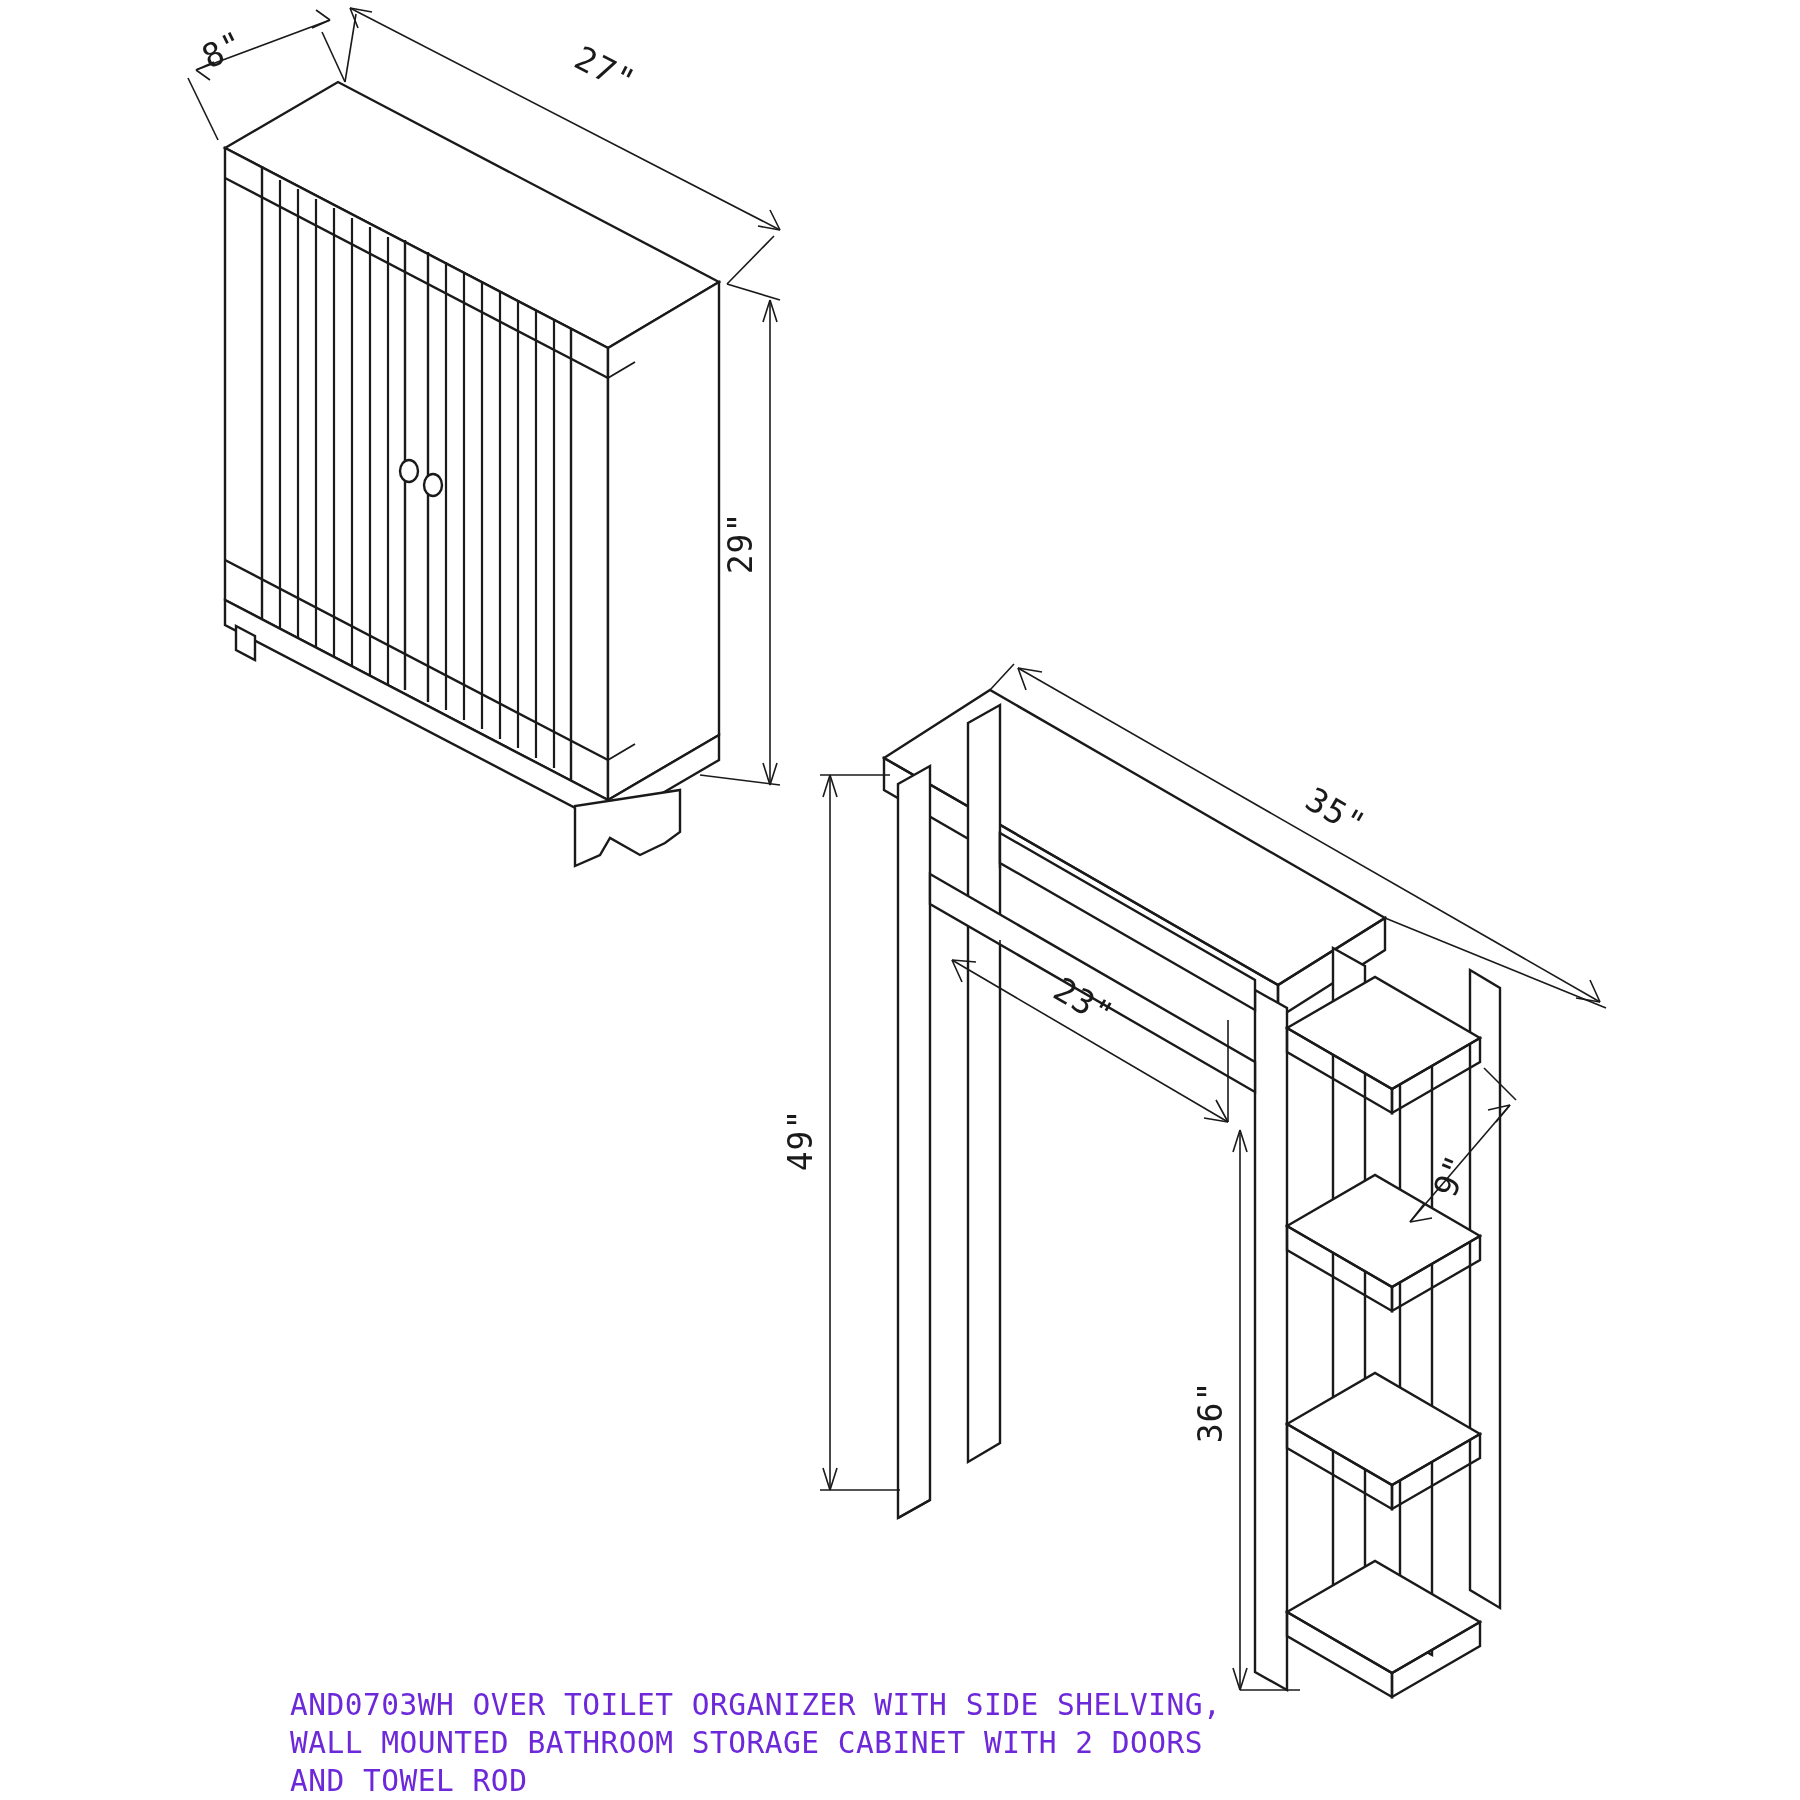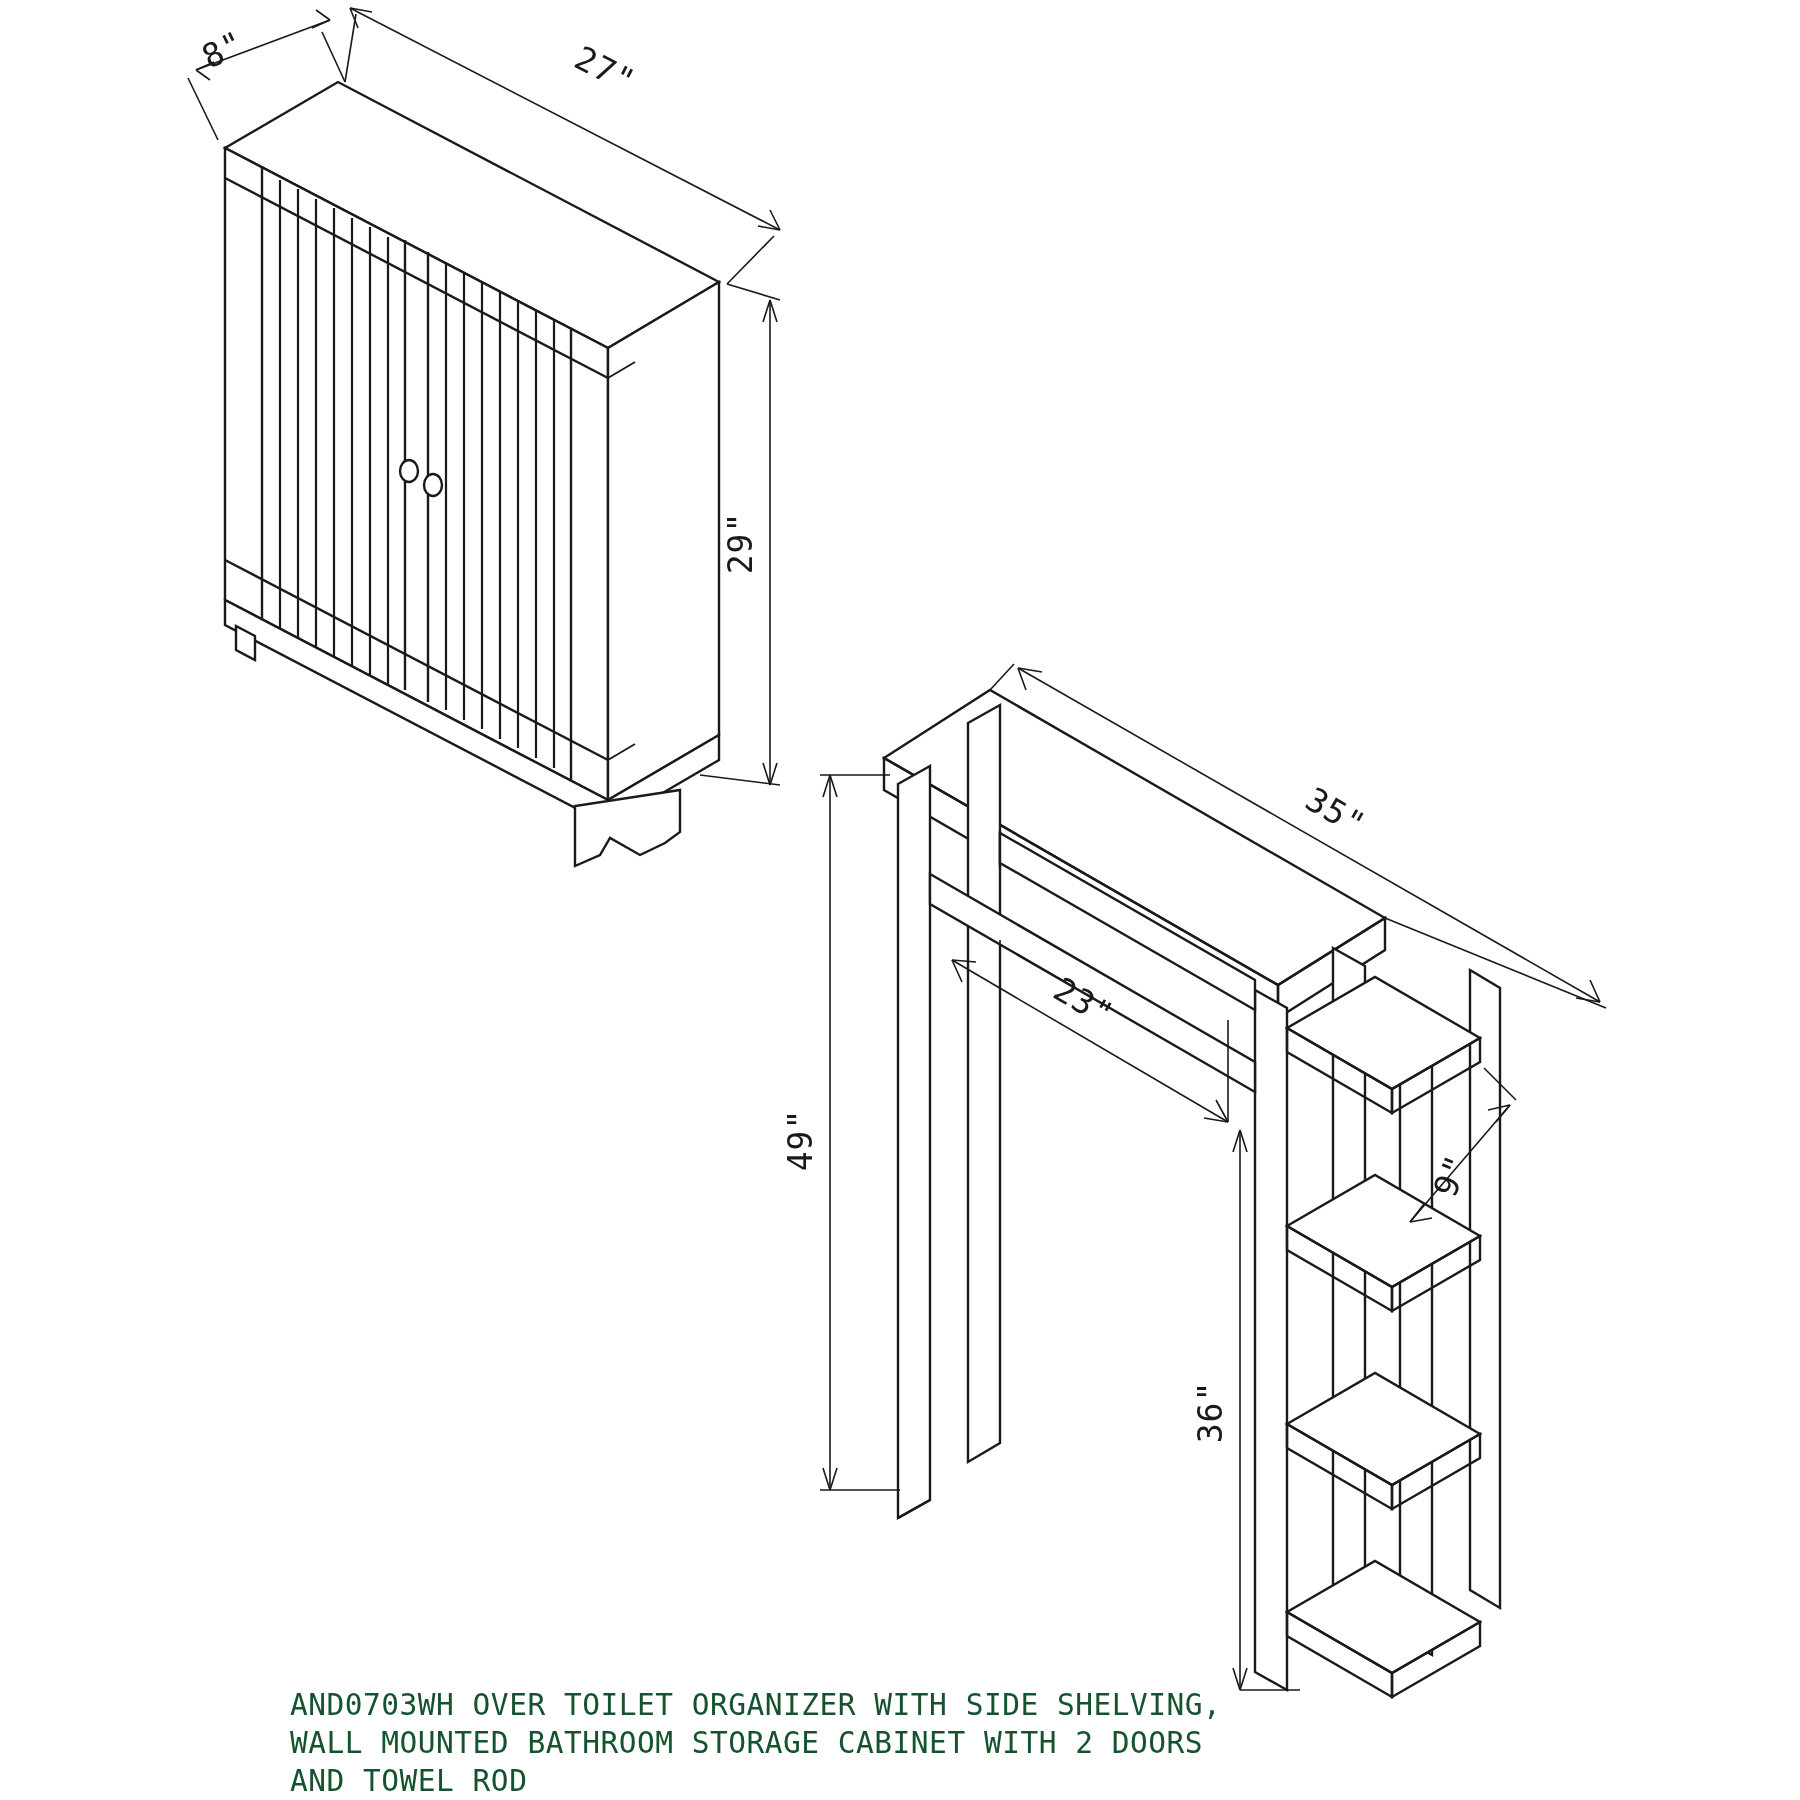--- a/index.html
+++ b/index.html
@@ -63,21 +63,21 @@
   }
   .caption {
     position: absolute;
     left: 290px;
     top: 1686px;
     width: 1200px;
     font-family: "DejaVu Sans Mono", "Liberation Mono", monospace;
     font-size: 29.5px;
     line-height: 38px;
     letter-spacing: 0.5px;
-    color: #14532d;
+    color: #6d28d9;
     white-space: pre-line;
   }
 </style>
 </head>
 <body>
 
 <div id="diagram-root">
 
   <svg class="drawing" viewBox="0 0 1800 1800" xmlns="http://www.w3.org/2000/svg">
 

